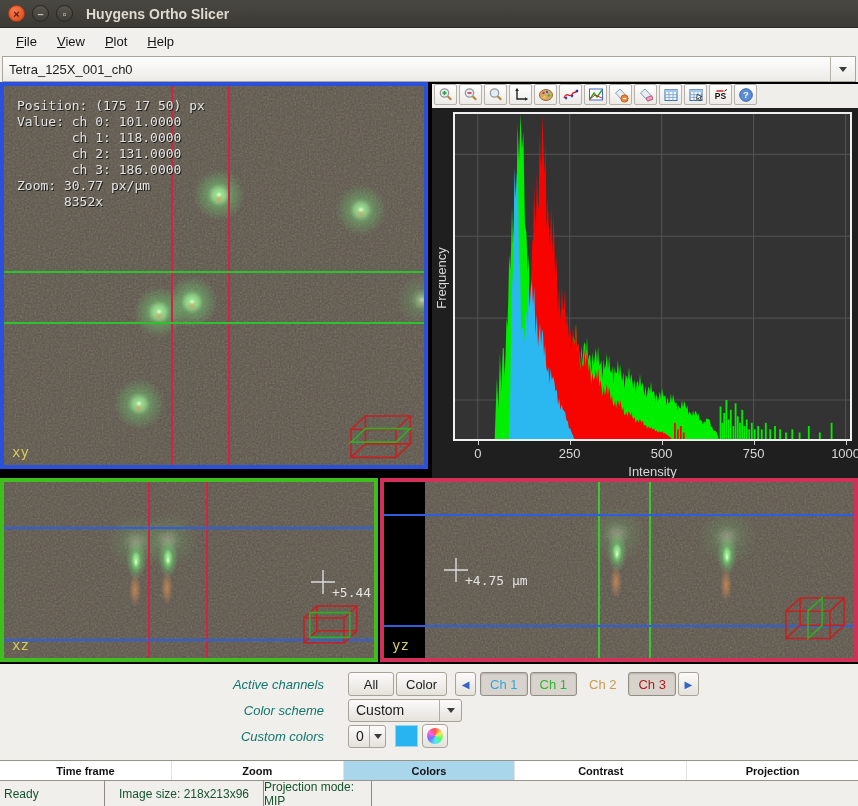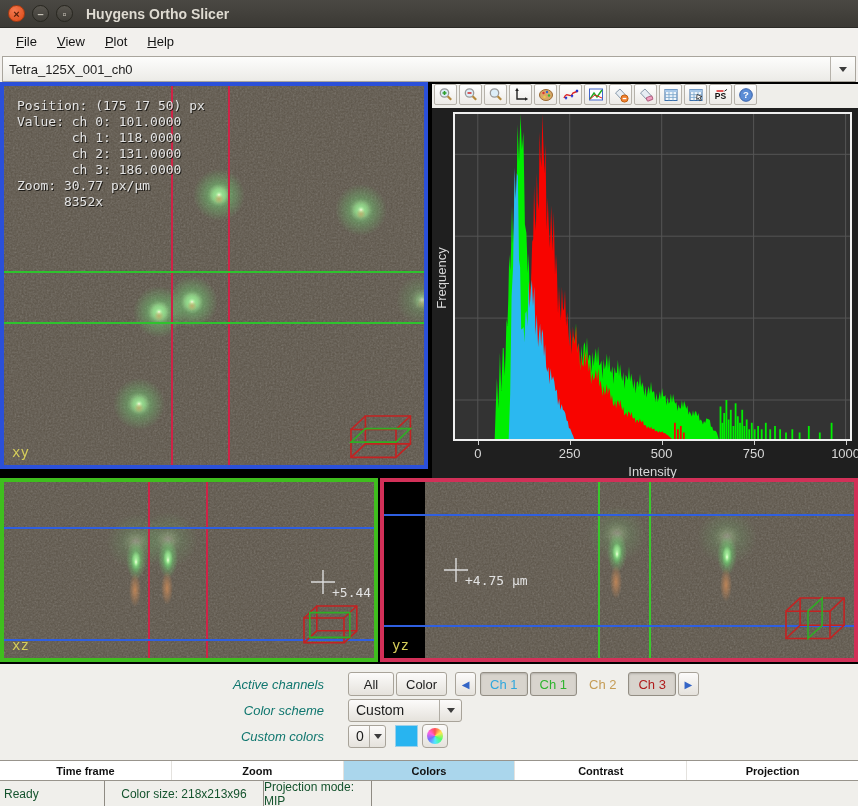--- a/index.html
+++ b/index.html
@@ -481,15 +481,15 @@
 
 <div class="tabsbar">
     <div class="tab">Time frame</div>
     <div class="tab">Zoom</div>
     <div class="tab" style="background: rgb(170, 214, 236);">Colors</div>
     <div class="tab">Contrast</div>
     <div class="tab">Projection</div>
   </div>
 <div class="statusbar">
     <div class="status-cell first">Ready</div>
-    <div class="status-cell mid" style="width: 158px;">Color size: 218x213x96</div>
+    <div class="status-cell mid" style="width: 158px;">Image size: 218x213x96</div>
     <div class="status-cell mid" style="width: 107px;">Projection mode: MIP</div>
   </div>
 
 </body></html>

